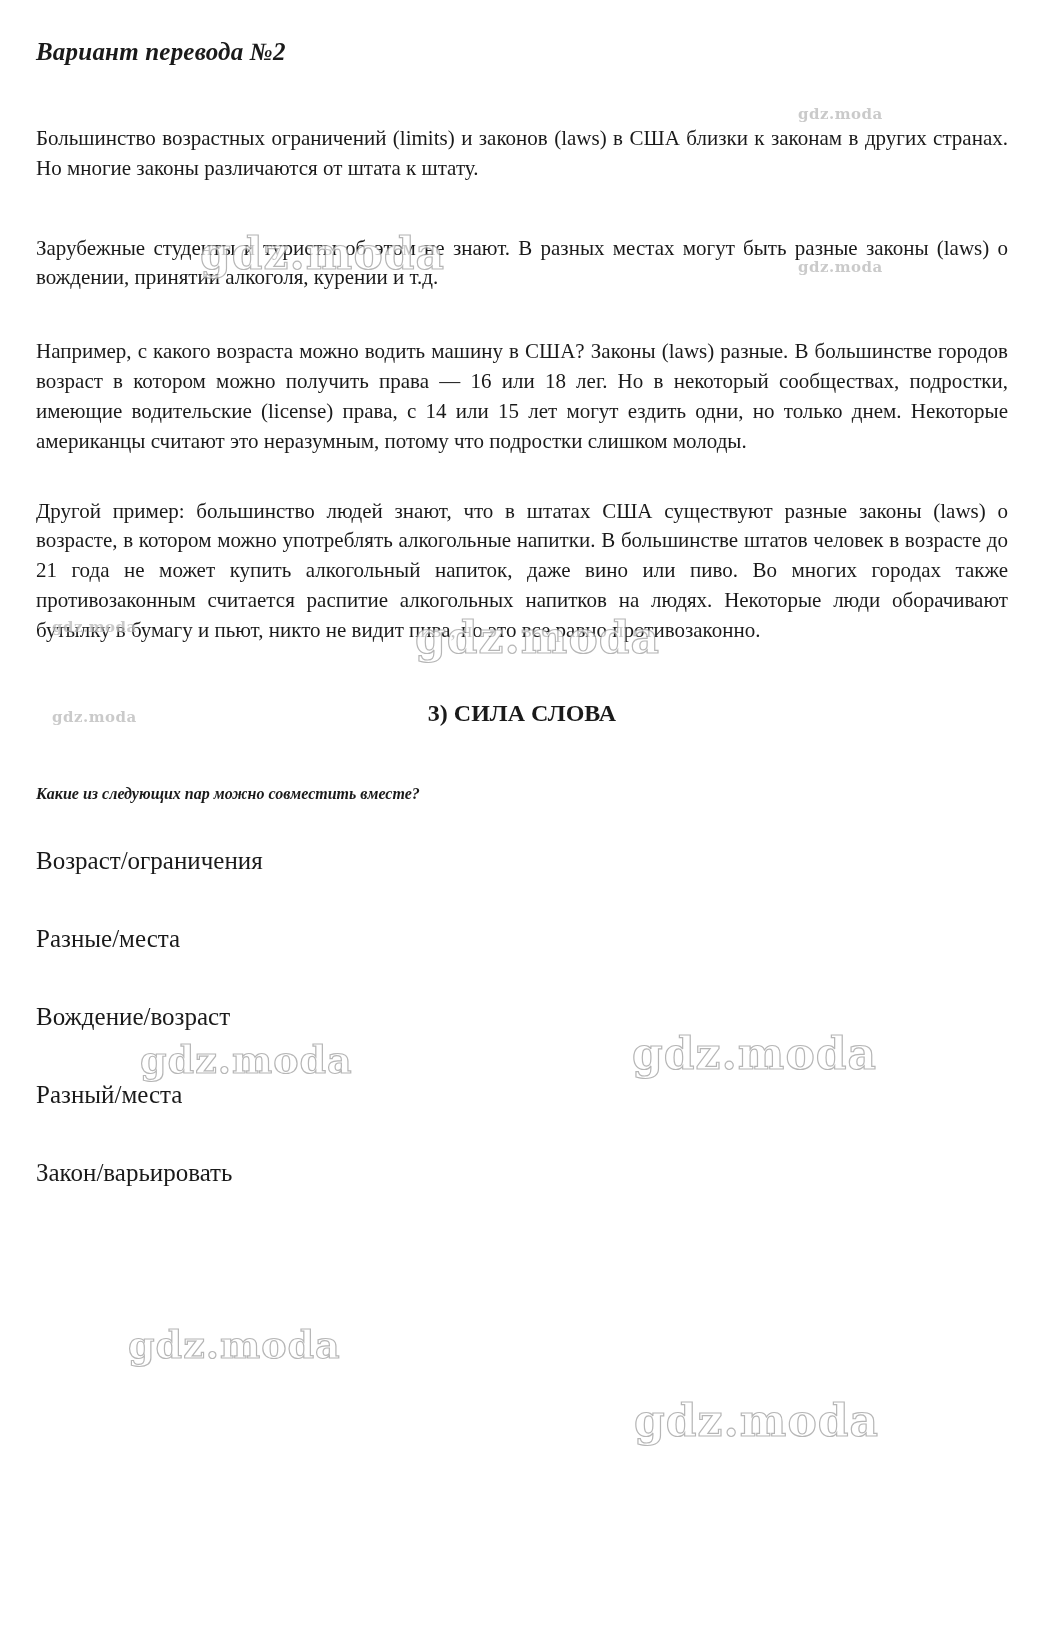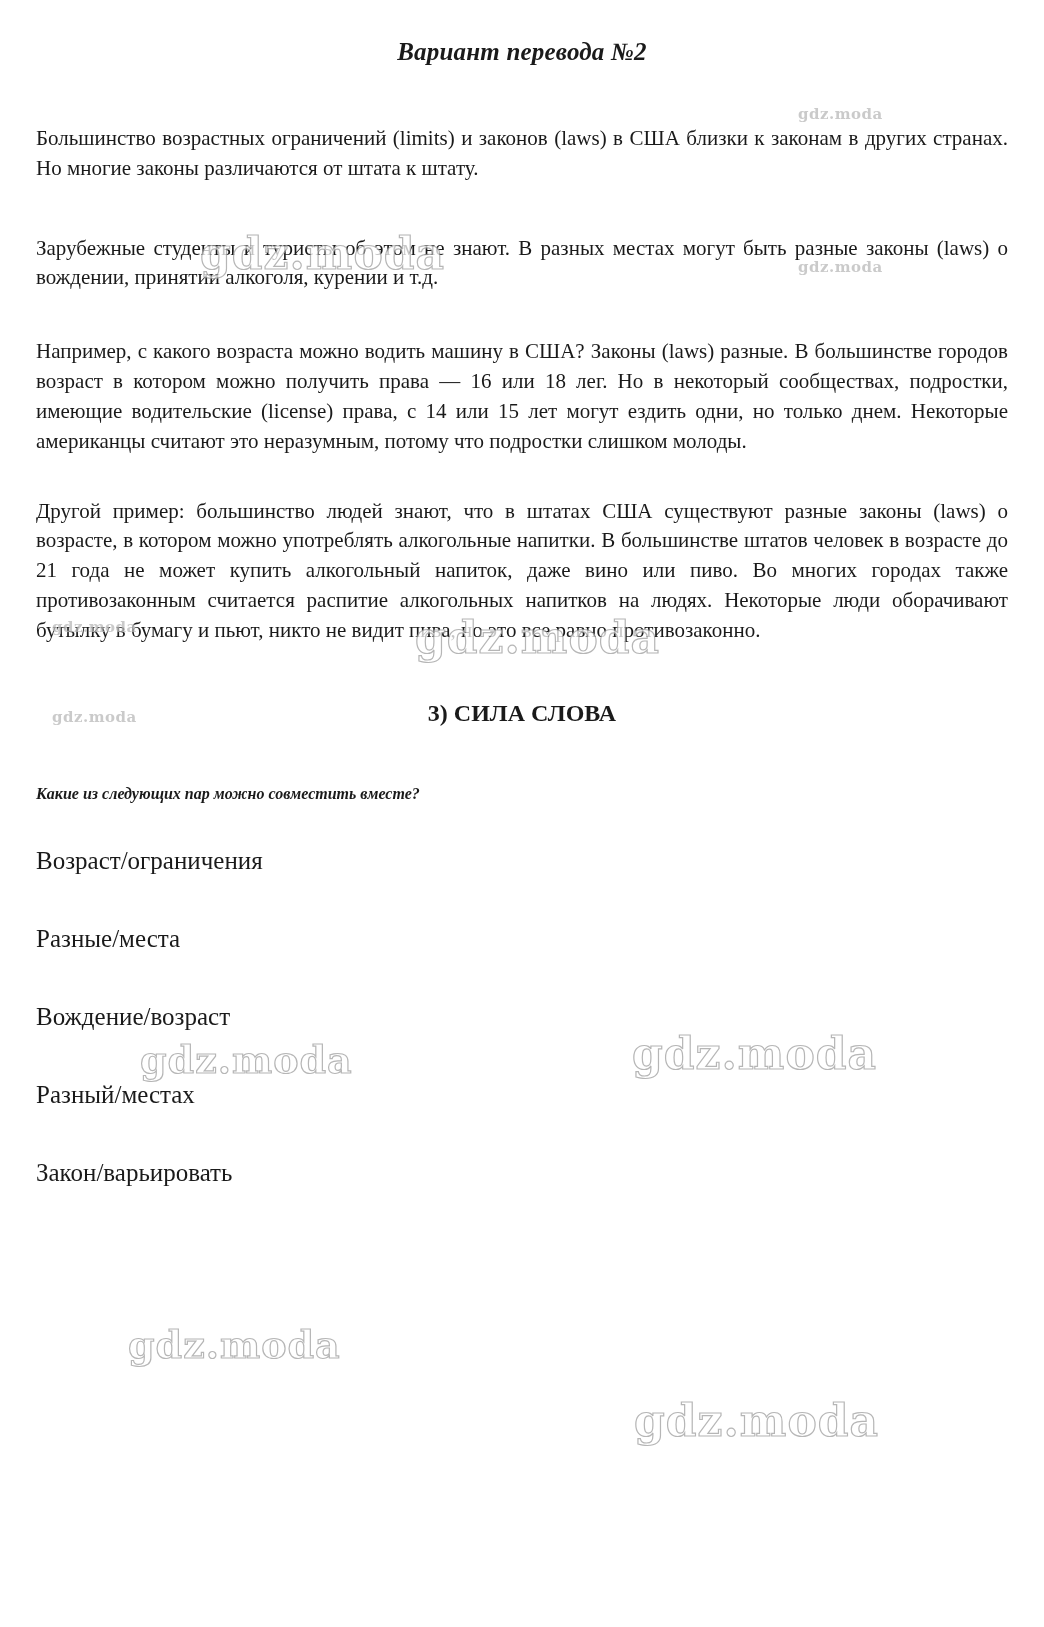--- a/index.html
+++ b/index.html
@@ -16,21 +16,20 @@
     color: #1a1a1a;
   }
   .page {
     position: relative;
     width: 1044px;
     height: 1627px;
     box-sizing: border-box;
     padding: 30px 36px 0 36px;
   }
   .doc-title {
-    text-align: center;
     font-weight: bold;
     font-style: italic;
     font-size: 25px;
     letter-spacing: 0.2px;
     margin: 8px 0 0 0;
   }
   .body-block {
     font-size: 21px;
     line-height: 1.42;
     text-align: justify;
@@ -92,21 +91,21 @@
   <p class="body-block block-gap-3">Например, с какого возраста можно водить машину в США? Законы (laws) разные. В большинстве городов возраст в котором можно получить права — 16 или 18 лег. Но в некоторый сообществах, подростки, имеющие водительские (license) права, с 14 или 15 лет могут ездить одни, но только днем. Некоторые американцы считают это неразумным, потому что подростки слишком молоды.</p>
   <p class="body-block block-gap-4">Другой пример: большинство людей знают, что в штатах США существуют разные законы (laws) о возрасте, в котором можно употреблять алкогольные напитки. В большинстве штатов человек в возрасте до 21 года не может купить алкогольный напиток, даже вино или пиво. Во многих городах также противозаконным считается распитие алкогольных напитков на людях. Некоторые люди оборачивают бутылку в бумагу и пьют, никто не видит пива, но это все равно противозаконно.</p>
 
   <div class="section-heading">3) СИЛА СЛОВА</div>
 
   <div class="question-heading">Какие из следующих пар можно совместить вместе?</div>
 
   <div class="pair-item pair-first">Возраст/ограничения</div>
   <div class="pair-item">Разные/места</div>
   <div class="pair-item">Вождение/возраст</div>
-  <div class="pair-item">Разный/местах</div>
+  <div class="pair-item">Разный/места</div>
   <div class="pair-item">Закон/варьировать</div>
 
   <div id="watermark-layer">
       <div class="wm wm-s" style="left: 798px; top: 105px;">gdz.moda</div>
       <div class="wm wm-l wm-outline" style="left: 200px; top: 228px;">gdz.moda</div>
       <div class="wm wm-s" style="left: 798px; top: 258px;">gdz.moda</div>
       <div class="wm wm-s" style="left: 52px; top: 618px;">gdz.moda</div>
       <div class="wm wm-l wm-outline" style="left: 415px; top: 612px;">gdz.moda</div>
       <div class="wm wm-s" style="left: 52px; top: 708px;">gdz.moda</div>
       <div class="wm wm-m wm-outline" style="left: 140px; top: 1037px;">gdz.moda</div>

